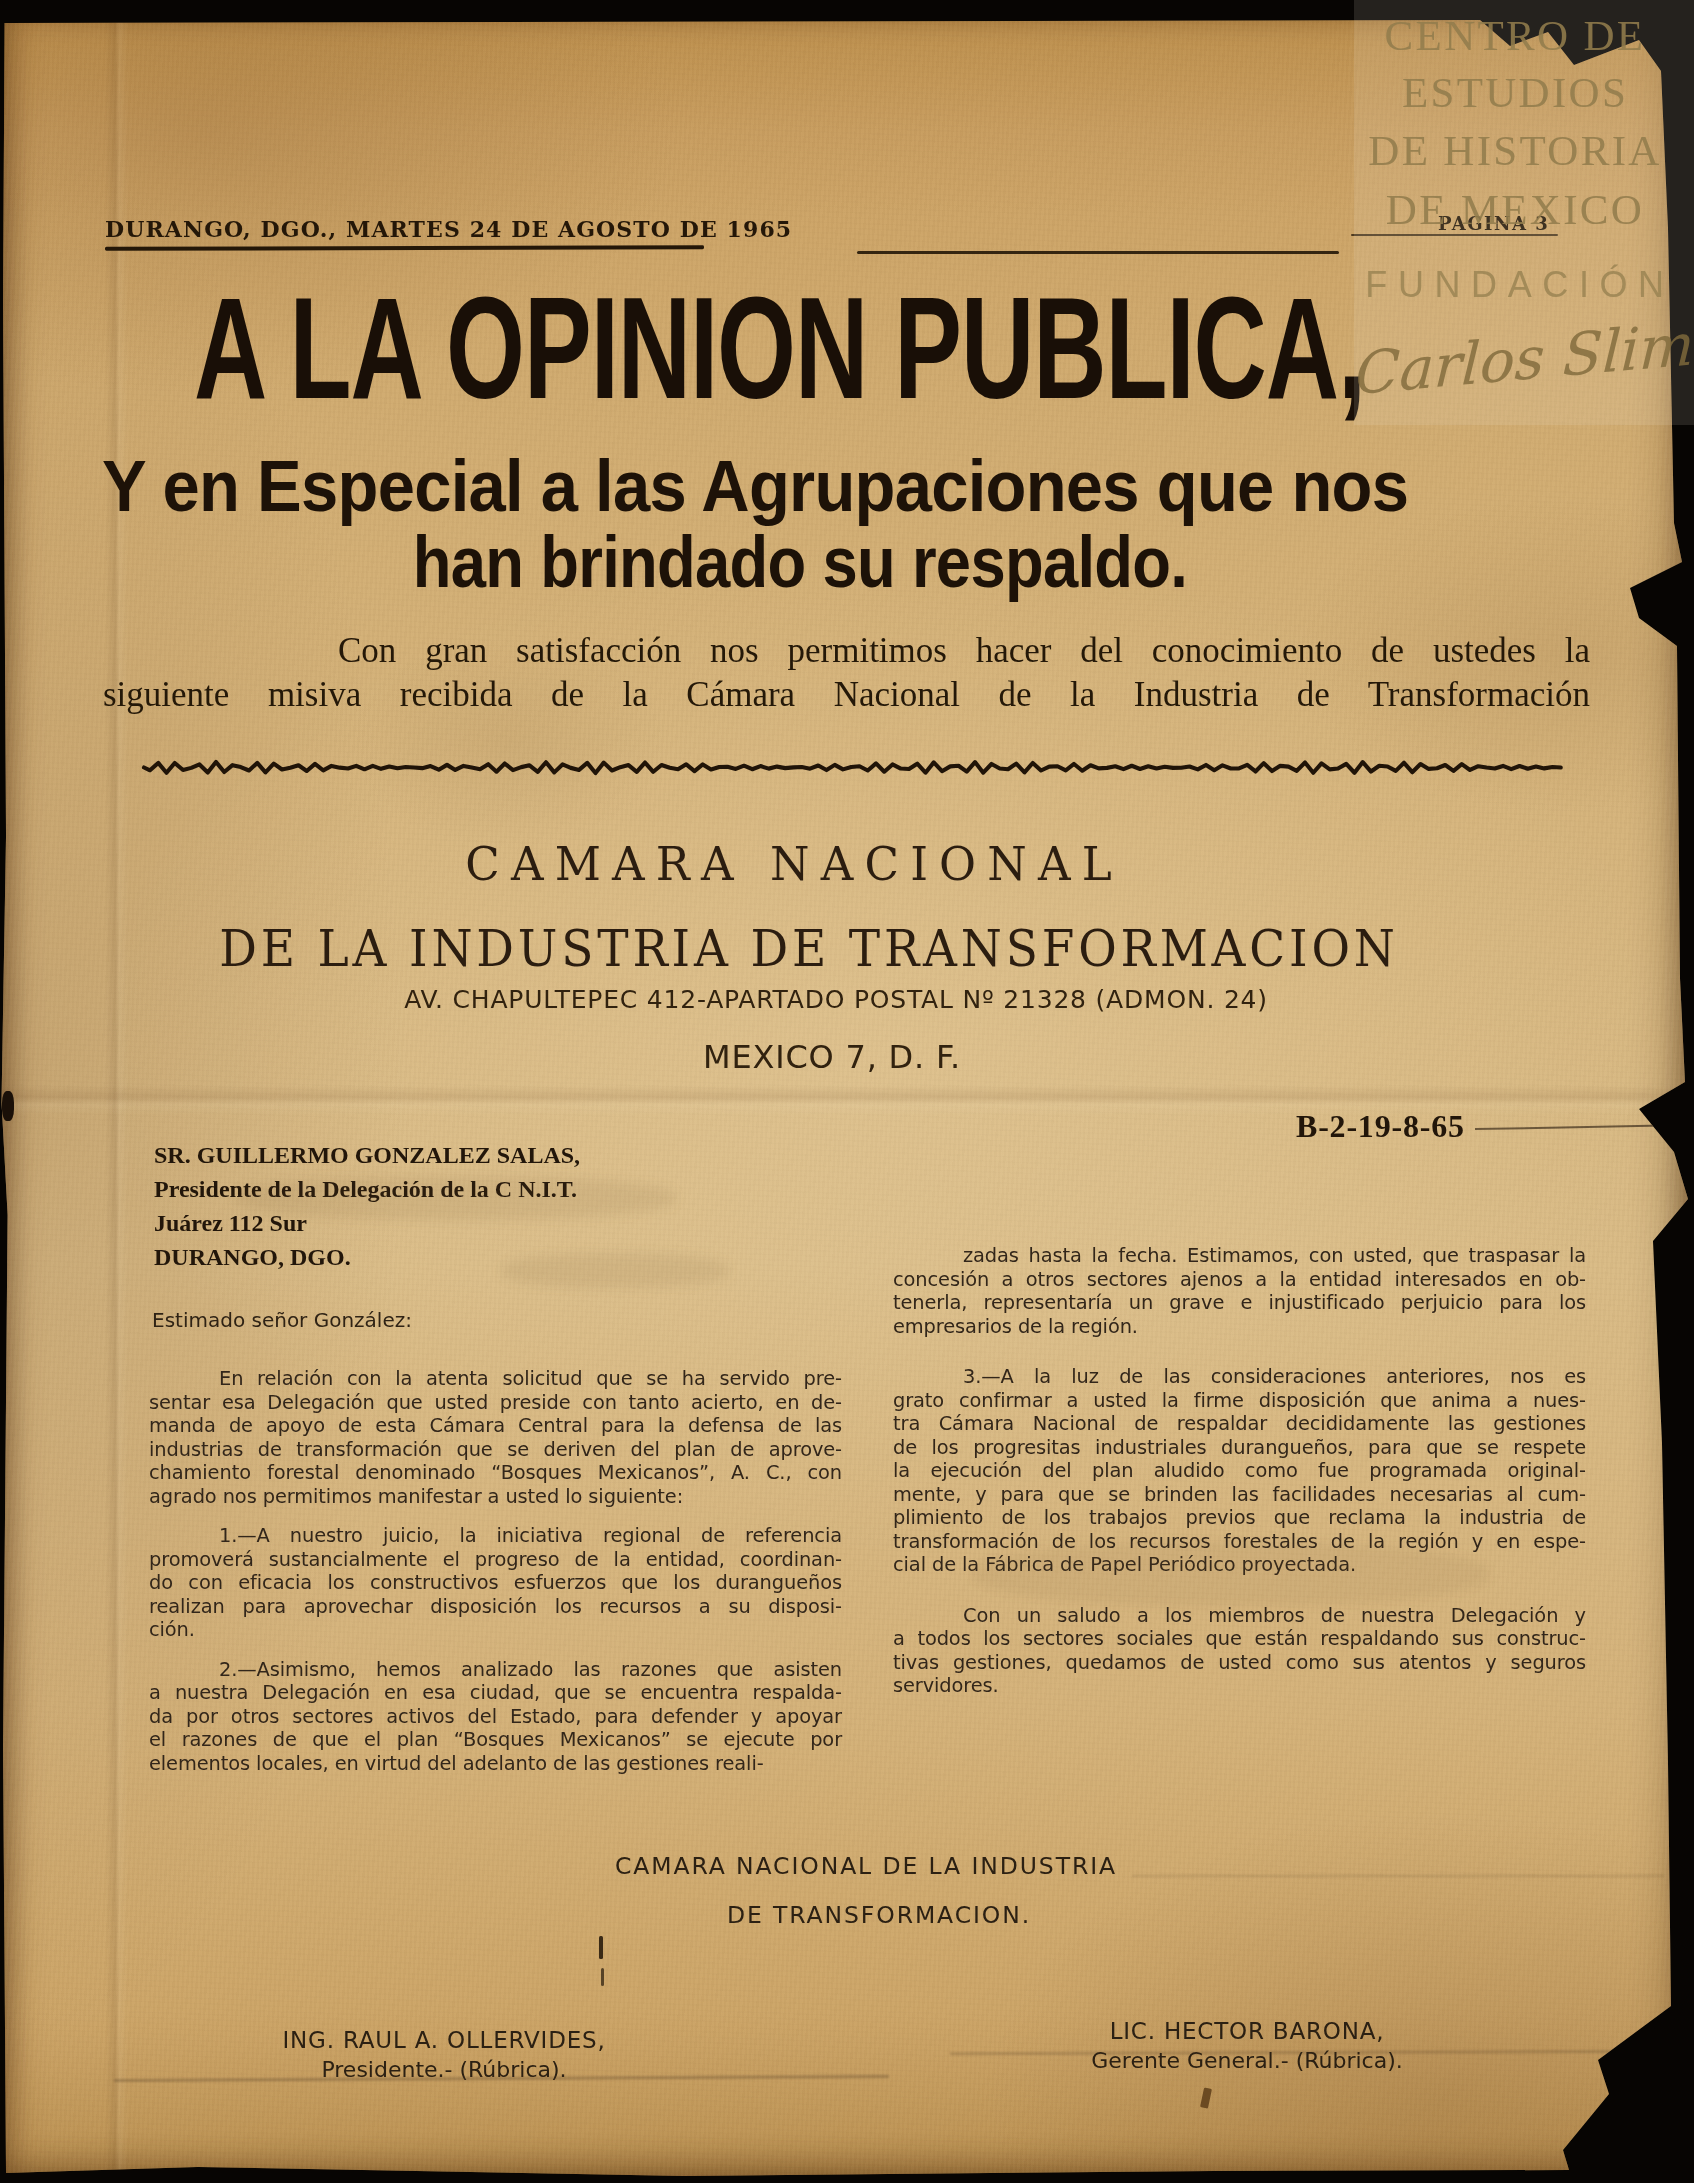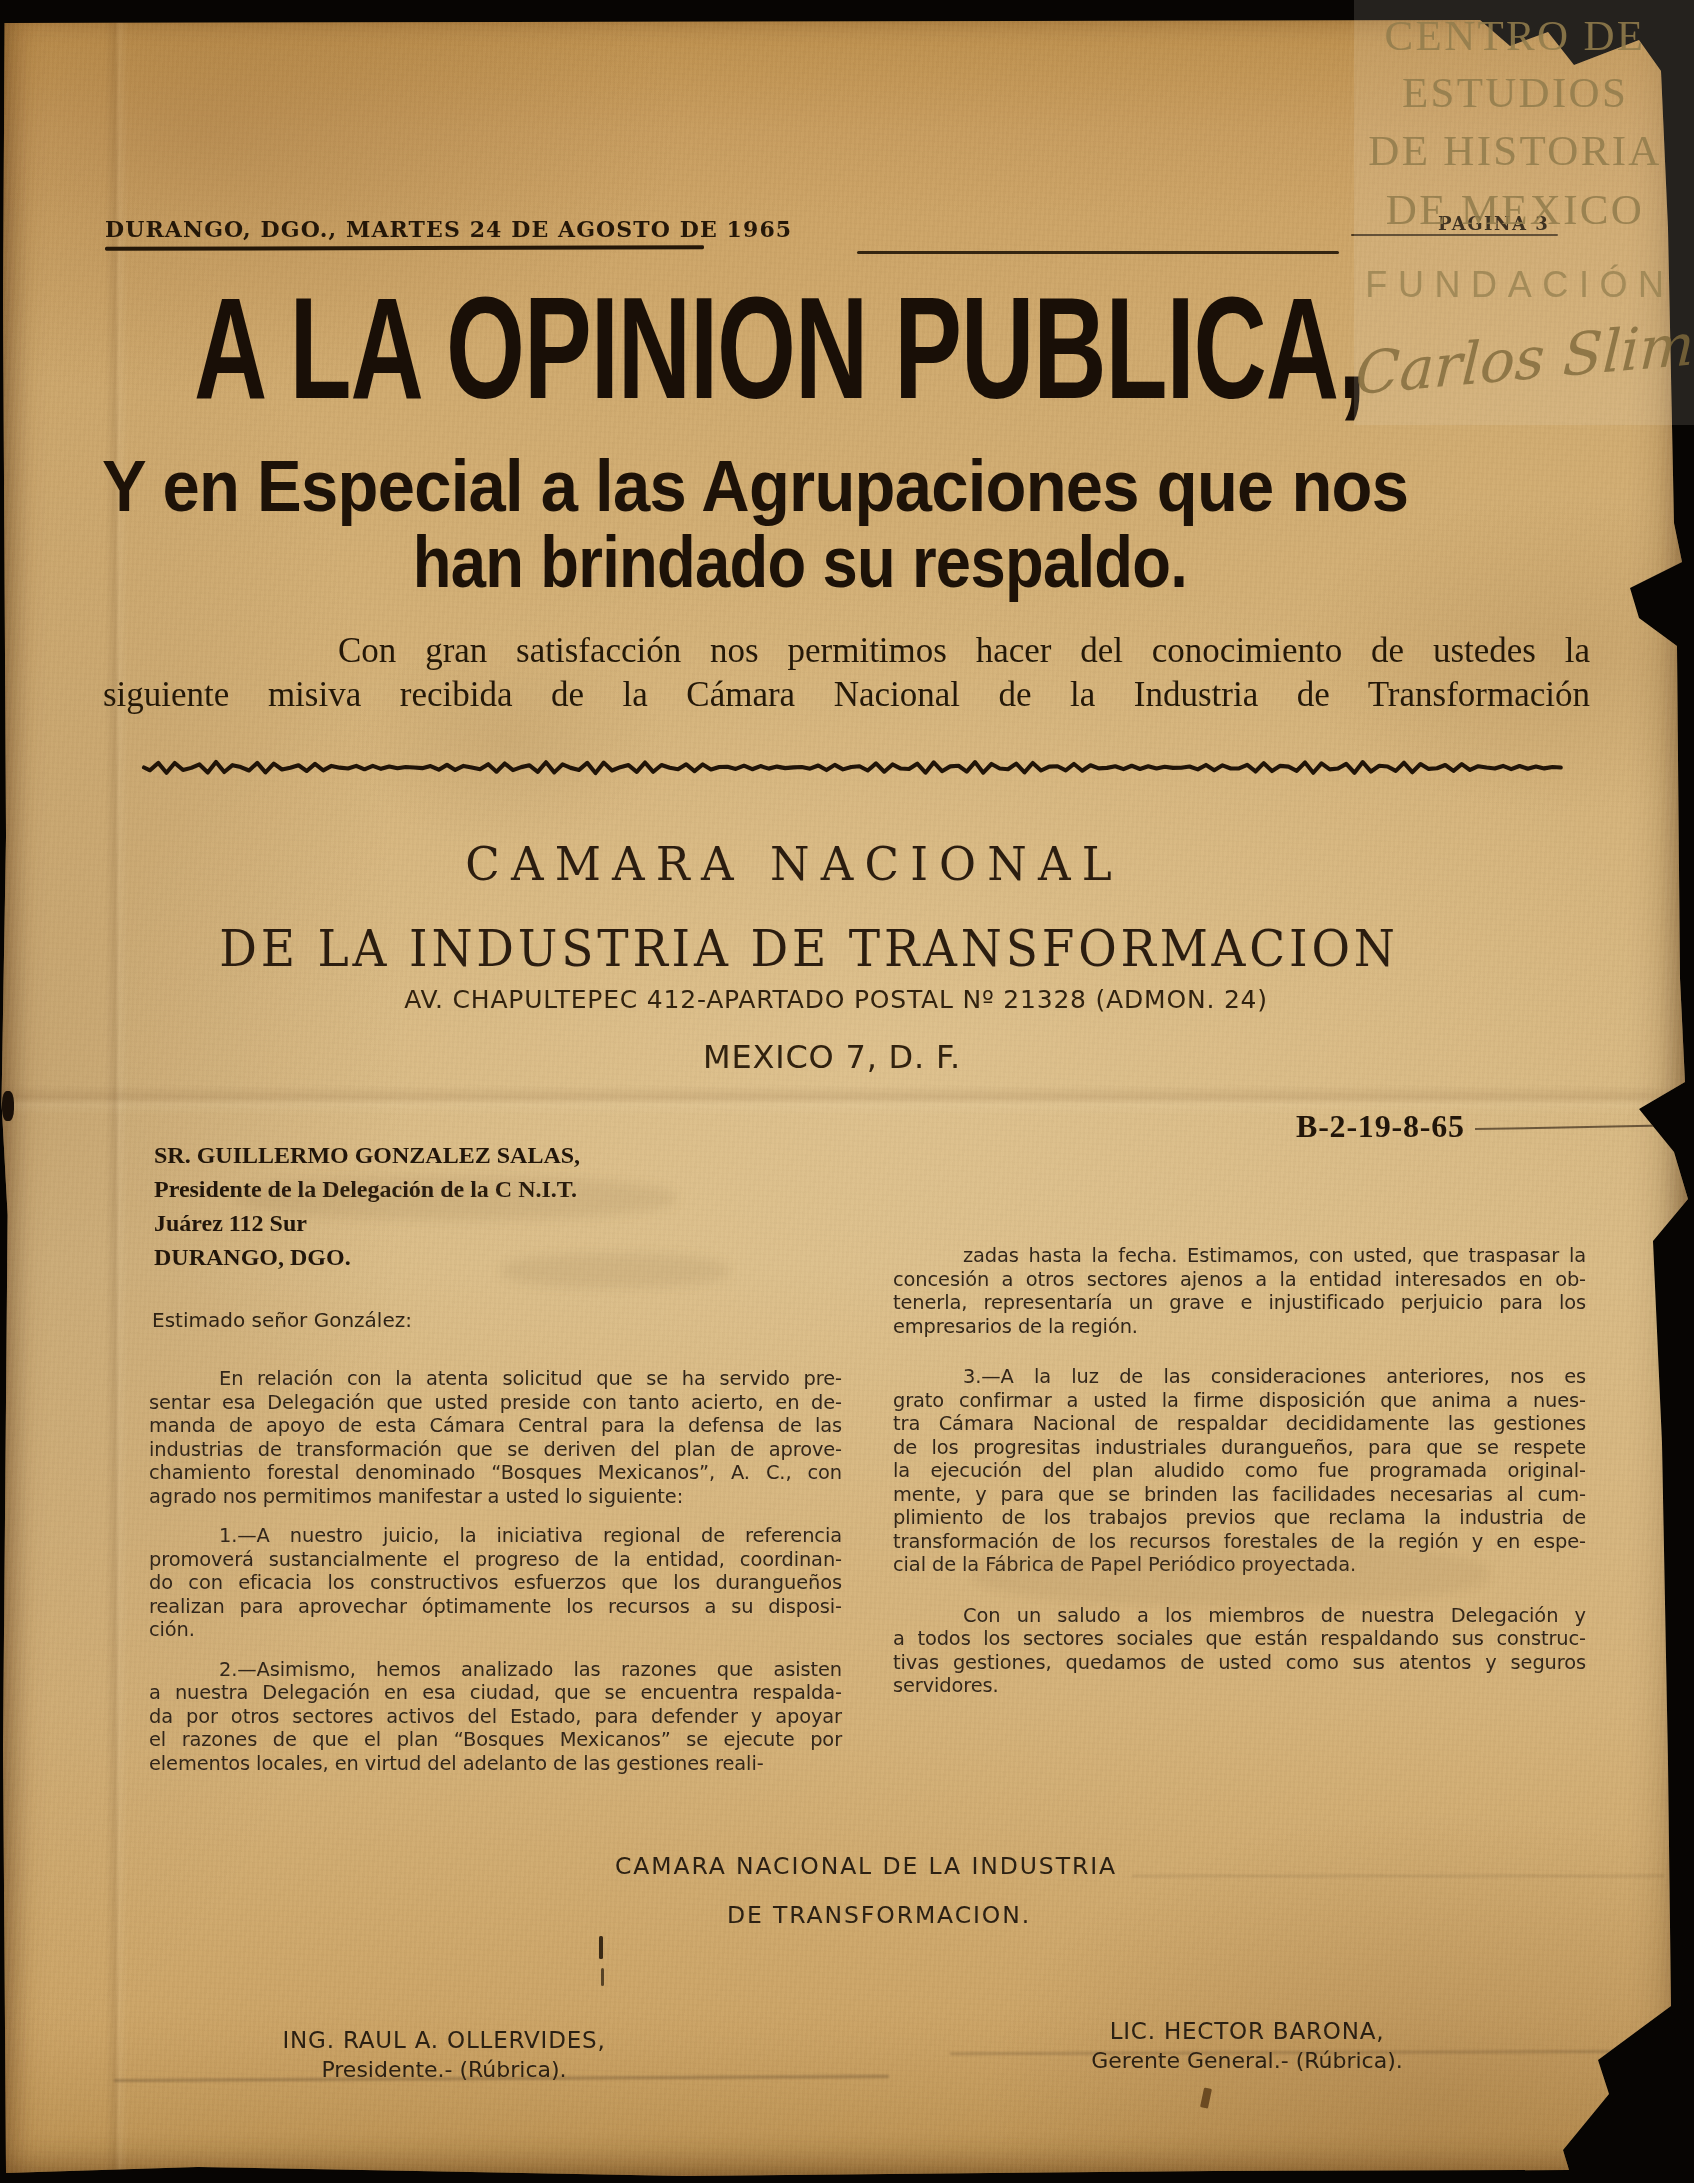--- a/index.html
+++ b/index.html
@@ -158,21 +158,21 @@
           <div class="jline">sentar esa Delegación que usted preside con tanto acierto, en de-</div>
           <div class="jline">manda de apoyo de esta Cámara Central para la defensa de las</div>
           <div class="jline">industrias de transformación que se deriven del plan de aprove-</div>
           <div class="jline">chamiento forestal denominado “Bosques Mexicanos”, A. C., con</div>
           <div class="jline last">agrado nos permitimos manifestar a usted lo siguiente:</div>
         </div>
         <div class="para">
           <div class="jline first">1.—A nuestro juicio, la iniciativa regional de referencia</div>
           <div class="jline">promoverá sustancialmente el progreso de la entidad, coordinan-</div>
           <div class="jline">do con eficacia los constructivos esfuerzos que los durangueños</div>
-          <div class="jline">realizan para aprovechar óptimamente los recursos a su disposi-</div>
+          <div class="jline">realizan para aprovechar disposición los recursos a su disposi-</div>
           <div class="jline last">ción.</div>
         </div>
         <div class="para">
           <div class="jline first">2.—Asimismo, hemos analizado las razones que asisten</div>
           <div class="jline">a nuestra Delegación en esa ciudad, que se encuentra respalda-</div>
           <div class="jline">da por otros sectores activos del Estado, para defender y apoyar</div>
           <div class="jline">el razones de que el plan “Bosques Mexicanos” se ejecute por</div>
           <div class="jline last">elementos locales, en virtud del adelanto de las gestiones reali-</div>
         </div>
       </div>

